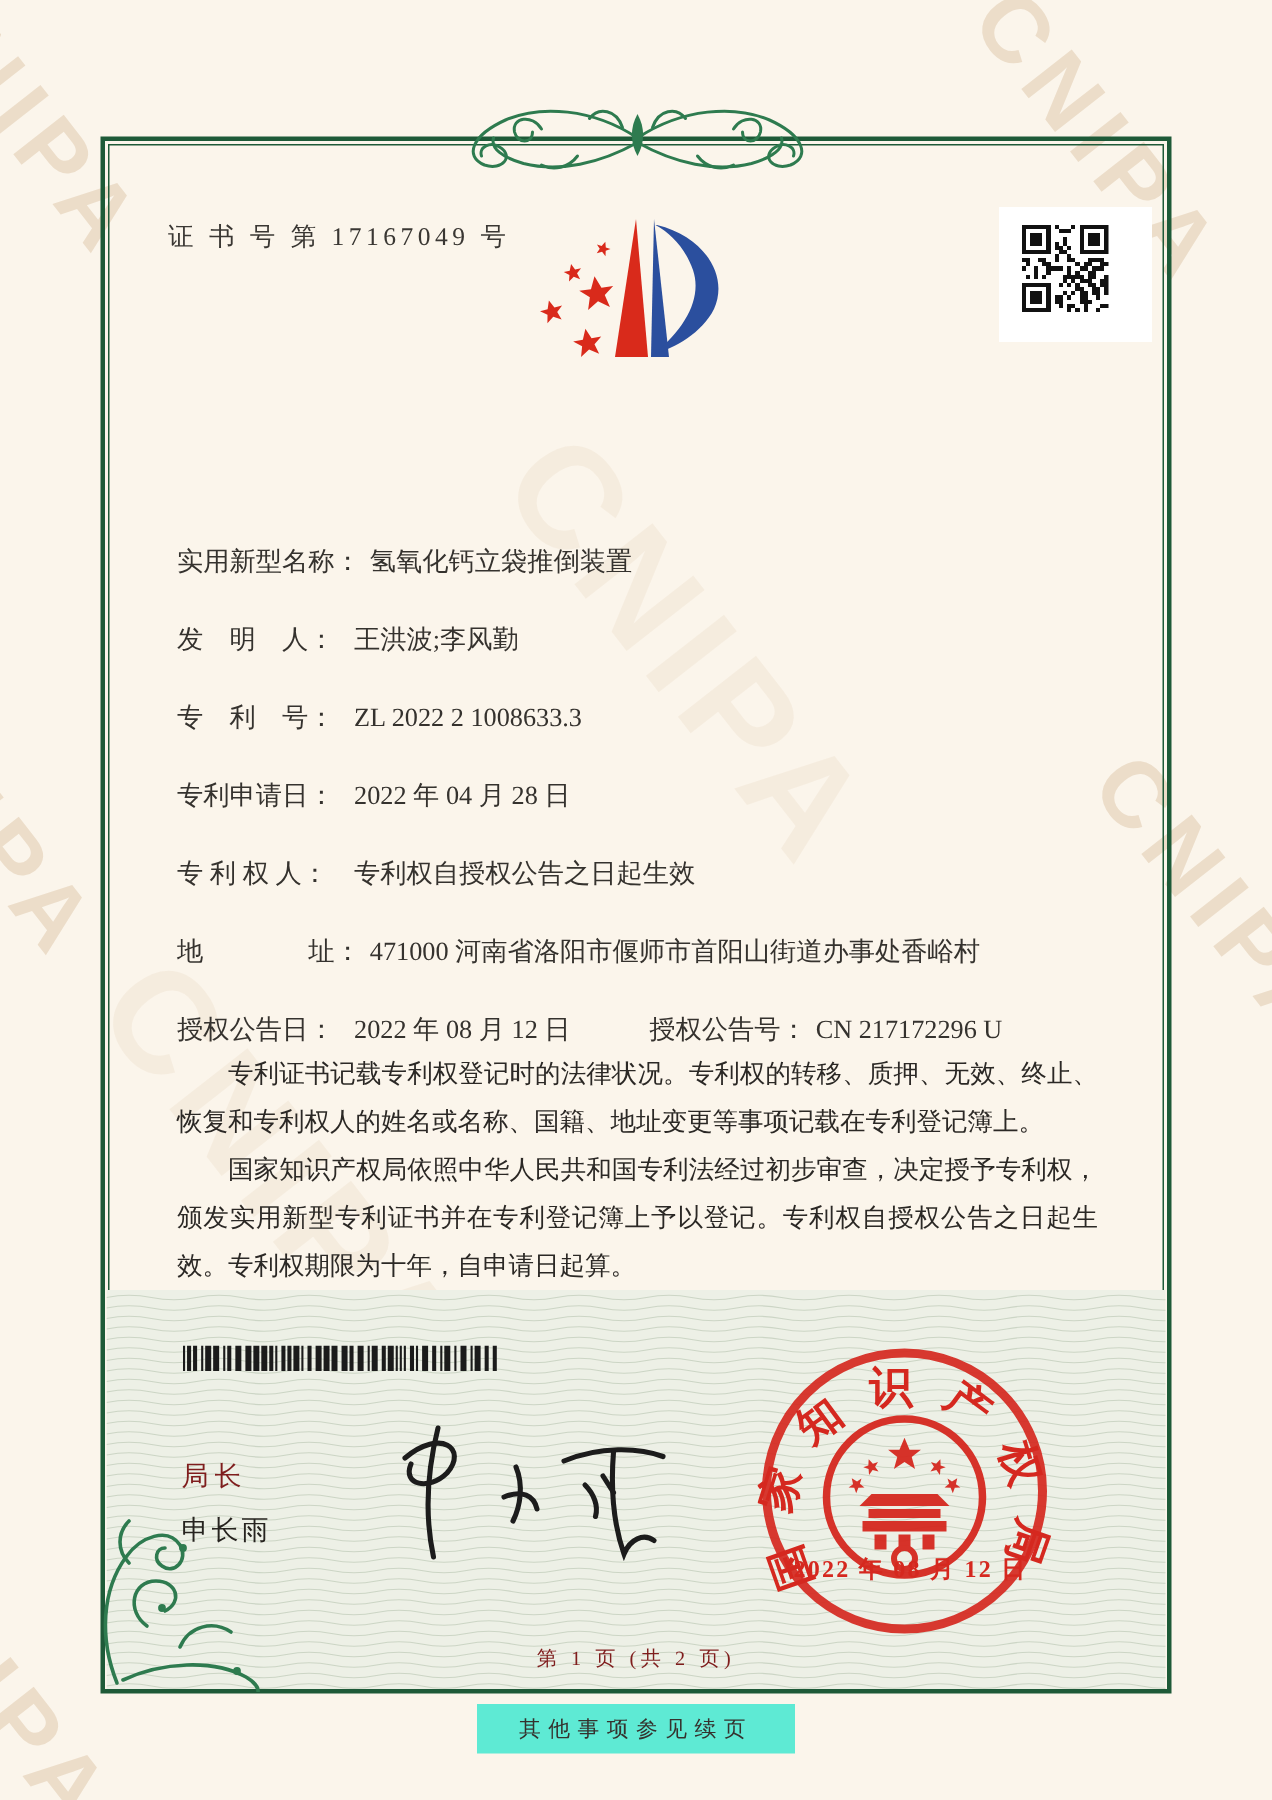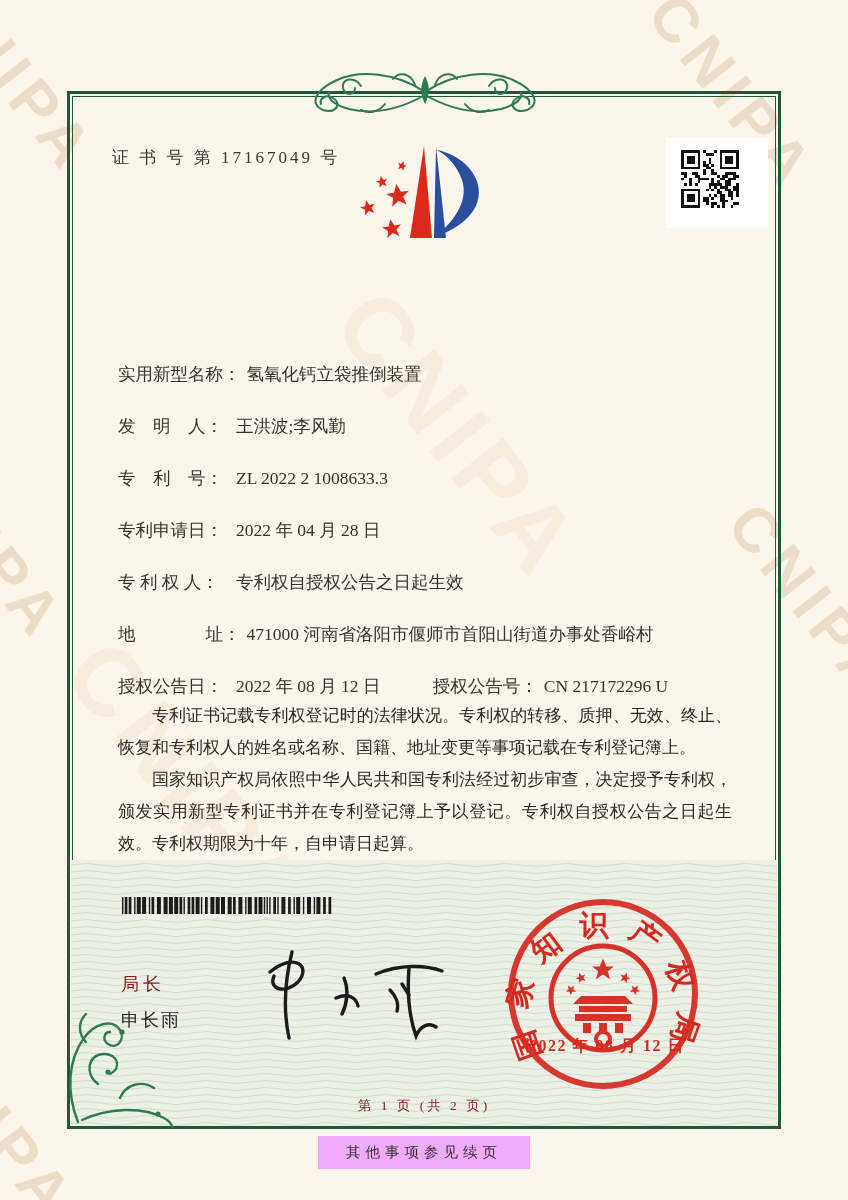--- a/index.html
+++ b/index.html
@@ -57,21 +57,21 @@
   .seal-date{
     position:absolute; left:529px; top:1036px; font-size:16px; font-weight:bold;
     letter-spacing:1.5px; color:#d5281f; z-index:5;
   }
   .page-footer{
     position:absolute; left:0; top:1097px; width:100%; text-align:center;
     font-size:13.5px; letter-spacing:3px; color:#7f1d1d;
   }
   .continuation{
     position:absolute; left:424px; top:1136px; transform:translateX(-50%);
-    background:#f0abfc; padding:7px 28px; font-size:14.5px; letter-spacing:5px;
+    background:#5eead4; padding:7px 28px; font-size:14.5px; letter-spacing:5px;
     color:#35322e; white-space:nowrap;
   }
   .ornament-top{position:absolute; left:265px; top:64px; width:320px; height:58px;}
   .corner-flourish{position:absolute; left:62px; top:988px; width:175px; height:140px;}
 </style>
 </head>
 <body>
 
 <div class="page">
 

